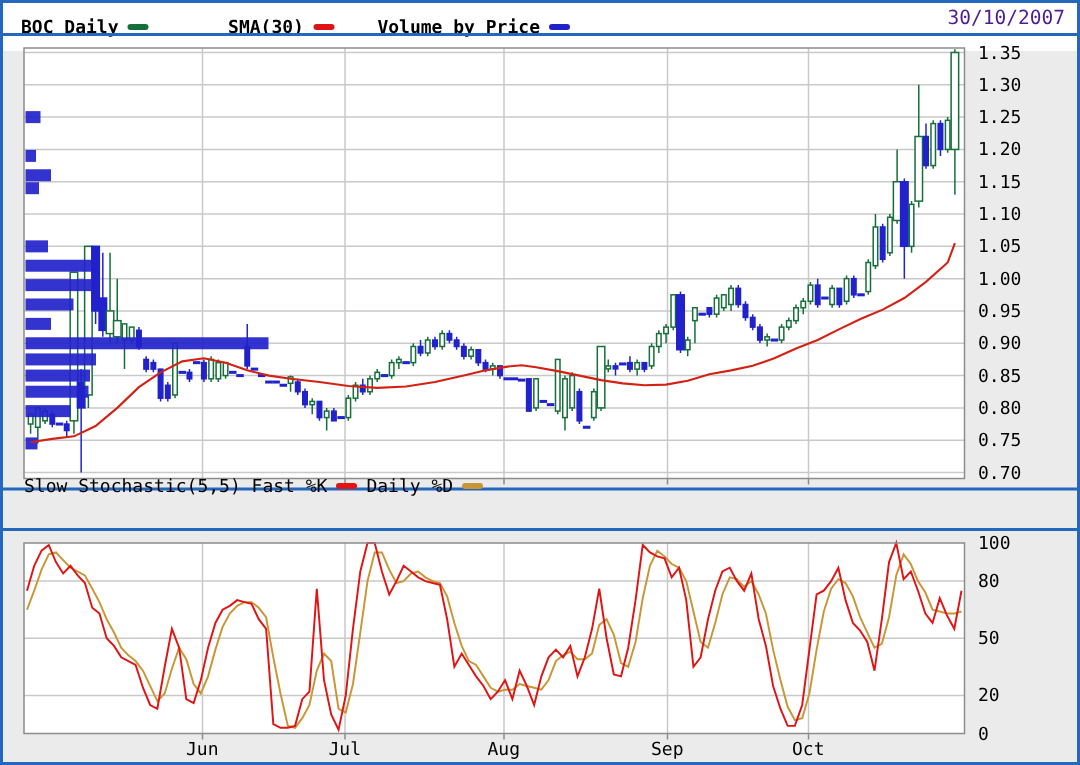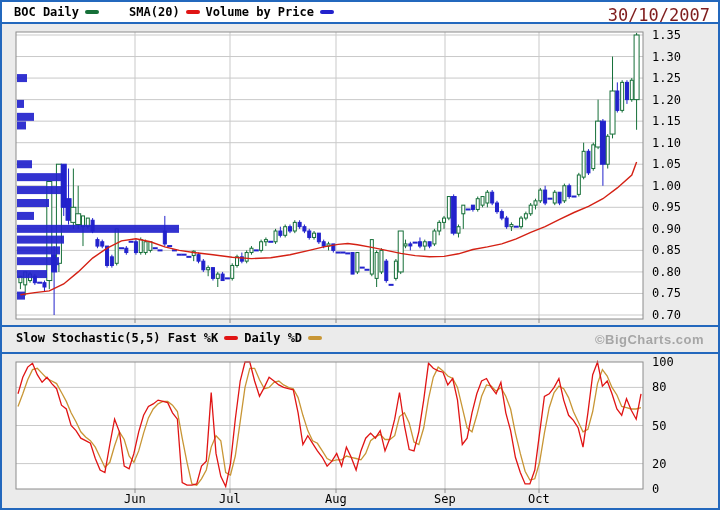--- a/index.html
+++ b/index.html
@@ -1,37 +1,37 @@
 <!DOCTYPE html>
 <html><head>
 <meta charset="utf-8">
 <style>
   html,body{margin:0;padding:0;}
   #frame{position:relative;width:716px;height:506px;background:#ebebeb;border:2px solid #2368bd;font-family:"DejaVu Sans Mono",monospace;overflow:hidden;}
-  .legendbar{position:absolute;left:0;top:0;width:100%;height:20px;background:#ffffff;display:flex;align-items:center;}
+  .legendbar{position:absolute;left:0;top:0;width:100%;height:32px;background:#ffffff;display:flex;align-items:center;gap:23px;}
   .lg-item{display:flex;align-items:center;font-size:12px;font-weight:bold;color:#000;}
   .swatch{display:inline-block;width:14px;height:4px;border-radius:2px;margin:0 6px;}
   .sep{position:absolute;left:0;width:100%;height:2px;background:#2368bd;}
-  .datebox{position:absolute;right:8px;top:3px;font-size:17px;color:#7f1d1d;}
+  .datebox{position:absolute;right:8px;top:3px;font-size:13px;color:#4c1d95;}
   svg{position:absolute;left:0;}
-  .stochbar{position:absolute;left:0;top:324px;width:100%;height:23px;display:flex;align-items:center;font-size:12px;font-weight:bold;color:#000;}
+  .stochbar{position:absolute;left:0;top:310px;width:100%;height:23px;display:flex;align-items:center;font-size:12px;font-weight:normal;color:#000;}
   .brand{position:absolute;right:14px;top:330px;font-family:"Liberation Sans",sans-serif;font-weight:bold;font-size:13px;color:#a6a6a6;letter-spacing:0.5px;}
 </style>
 </head>
 <body>
 
 <div id="frame">
 
   <div class="legendbar">
     <div class="lg-item" style="margin-left:12px">
       <span>BOC Daily</span>
       <span class="swatch" style="background:#156f38"></span>
     </div>
     <div class="lg-item" style="margin-left:24px">
-      <span>SMA(20)</span>
+      <span>SMA(30)</span>
       <span class="swatch" style="background:#e01414"></span>
     </div>
     <div class="lg-item" style="">
       <span>Volume by Price</span>
       <span class="swatch" style="background:#2222cc"></span>
     </div>
     <div class="datebox">30/10/2007</div>
   </div>
 
   <div class="sep" style="top:20px"></div>
@@ -330,21 +330,20 @@
     </svg>
 
   <div class="sep" style="top:323px"></div>
 
   <div class="stochbar">
     <span style="margin-left:14px">Slow Stochastic(5,5) Fast %K</span>
     <span class="swatch" style="background:#e01414"></span>
     <span>Daily %D</span>
     <span class="swatch" style="background:#c89635"></span>
   </div>
-  <div class="brand">©BigCharts.com</div>
 
   <div class="sep" style="top:350px"></div>
 
   <svg id="stoch-chart" style="top:352px" width="716" height="154" viewBox="0 0 716 154">
       <rect x="14" y="8" width="627" height="127" fill="#ffffff"></rect>
       <line x1="14" y1="33.400000000000006" x2="641" y2="33.400000000000006" stroke="#c9c9c9" stroke-width="1"></line>
       <line x1="14" y1="71.5" x2="641" y2="71.5" stroke="#c9c9c9" stroke-width="1"></line>
       <line x1="14" y1="109.6" x2="641" y2="109.6" stroke="#c9c9c9" stroke-width="1"></line>
       <line x1="133" y1="8" x2="133" y2="135" stroke="#c9c9c9" stroke-width="1"></line>
       <line x1="133" y1="135" x2="133" y2="139" stroke="#8c8c8c" stroke-width="1"></line>

